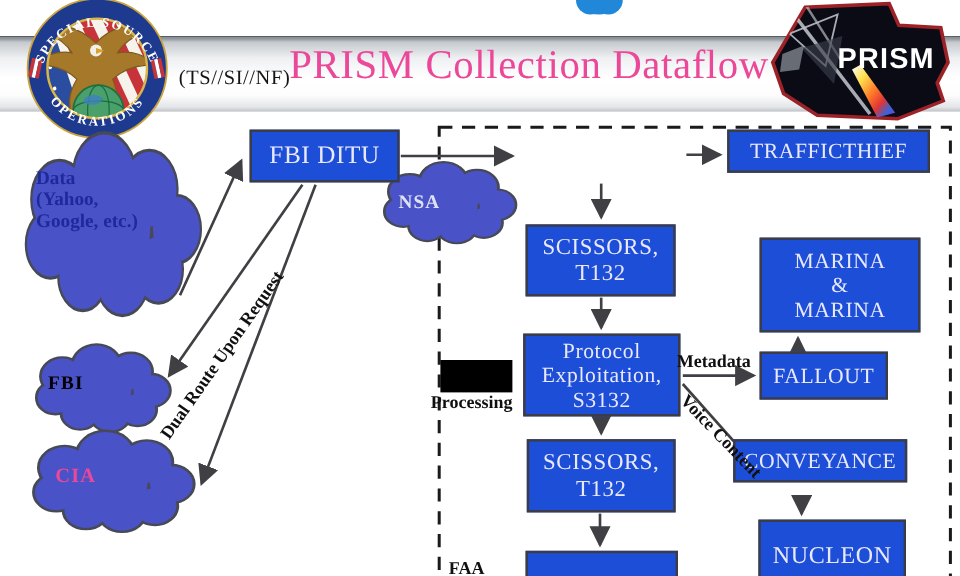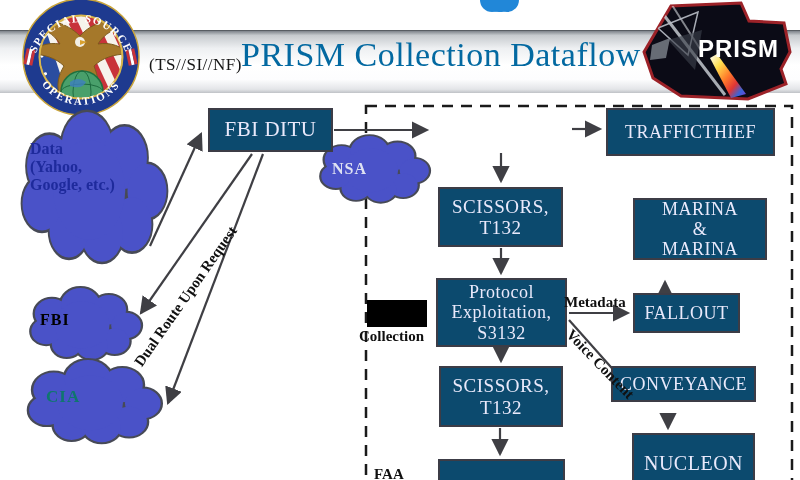--- a/index.html
+++ b/index.html
@@ -8,26 +8,26 @@
     background:#ffffff;font-family:"Liberation Serif","DejaVu Serif",serif;
   }
   
   .topstrip{position:absolute;left:0;top:0;width:800px;height:30px;background:#ffffff;}
   .band{
     position:absolute;left:0;top:30px;width:800px;height:62px;
     background:linear-gradient(180deg,#7d838a 0%,#c6cace 7%,#eef0f2 28%,#ffffff 55%,#fdfdfe 78%,#e3e5e8 94%,#bfc2c6 100%);
     border-top:1px solid #585d63;
   }
   .classification{position:absolute;left:149px;top:55px;font-size:17px;color:#141414;letter-spacing:.5px;}
-  .slide-title{position:absolute;left:241px;top:36px;font-size:34px;color:#0369a1;letter-spacing:.5px;}
+  .slide-title{position:absolute;left:241px;top:36px;font-size:34px;color:#ec4899;letter-spacing:.5px;}
   
   .dsvg{position:absolute;left:0;top:0;width:800px;height:480px;}
   .box{
     position:absolute;display:flex;flex-direction:column;justify-content:center;align-items:center;
-    background:#0c4a6e;border:2px solid #3c3c46;color:#e9e9fb;
+    background:#1d4ed8;border:2px solid #3c3c46;color:#e9e9fb;
     text-align:center;line-height:1.12;letter-spacing:.5px;box-sizing:border-box;
   }
   .cloud-label{position:absolute;text-align:left;line-height:18px;font-weight:700;}
   .flabel{position:absolute;color:#101010;font-weight:700;font-size:15px;white-space:nowrap;}
   .rot{transform-origin:center center;}
   .redaction{position:absolute;left:367px;top:300px;width:60px;height:27px;background:#000;}
   .cloud-stroke{fill:#4a52c8;stroke:#474a56;}
   .cloud-fill{fill:#4a52c8;}
 </style>
 </head>
@@ -190,33 +190,33 @@
     </g>
   </svg>
 
   <div class="cloud-label" style="left:30px;top:140px;width:125px;font-size:16px;color:#1e2a9c">
     <div>Data</div>
     <div>(Yahoo,</div>
     <div>Google, etc.)</div>
   </div>
   <div class="cloud-label" style="left:332px;top:160px;width:80px;font-size:16px;color:#dfe2f2;letter-spacing:1px">NSA</div>
   <div class="cloud-label" style="left:40px;top:311px;width:80px;font-size:16px;color:#000000;letter-spacing:1px">FBI</div>
-  <div class="cloud-label" style="left:46px;top:388px;width:80px;font-size:17px;color:#0f766e;letter-spacing:1px">CIA</div>
+  <div class="cloud-label" style="left:46px;top:388px;width:80px;font-size:17px;color:#ec4899;letter-spacing:1px">CIA</div>
 
   <div class="box" style="left:208px;top:108px;width:125px;height:44px;font-size:21px">
     <span>FBI DITU</span>
   </div>
-  <div class="box" style="left:606px;top:108px;width:169px;height:48px;font-size:18px">
+  <div class="box" style="left:606px;top:108px;width:169px;height:36px;font-size:18px">
     <span>TRAFFICTHIEF</span>
   </div>
   <div class="box" style="left:438px;top:187px;width:125px;height:60px;font-size:19px">
     <span>SCISSORS,</span>
     <span>T132</span>
   </div>
-  <div class="box" style="left:633px;top:198px;width:134px;height:62px;font-size:18px">
+  <div class="box" style="left:633px;top:198px;width:134px;height:79px;font-size:18px">
     <span>MARINA</span>
     <span>&amp;</span>
     <span>MARINA</span>
   </div>
   <div class="box" style="left:436px;top:278px;width:131px;height:69px;font-size:18px">
     <span>Protocol</span>
     <span>Exploitation,</span>
     <span>S3132</span>
   </div>
   <div class="box" style="left:633px;top:293px;width:107px;height:40px;font-size:18px">
@@ -228,19 +228,19 @@
   </div>
   <div class="box" style="left:611px;top:366px;width:145px;height:36px;font-size:18px">
     <span>CONVEYANCE</span>
   </div>
   <div class="box" style="left:632px;top:433px;width:123px;height:61px;font-size:20px">
     <span>NUCLEON</span>
   </div>
   <div class="box" style="left:438px;top:459px;width:127px;height:40px"></div>
 
   <div class="redaction"></div>
-  <div class="flabel" style="left:359px;top:328px">Collection</div>
+  <div class="flabel" style="left:359px;top:328px">Processing</div>
   <div class="flabel" style="left:564px;top:294px">Metadata</div>
   <div class="flabel" style="left:374px;top:466px">FAA</div>
   <div class="flabel rot" style="left:530px;top:356px;width:140px;text-align:center;transform:rotate(46deg)">Voice Content</div>
   <div class="flabel rot" style="left:100px;top:288px;width:172px;text-align:center;transform:rotate(-55deg)">Dual Route Upon Request</div>
 
 </div>
 
 </body></html>

